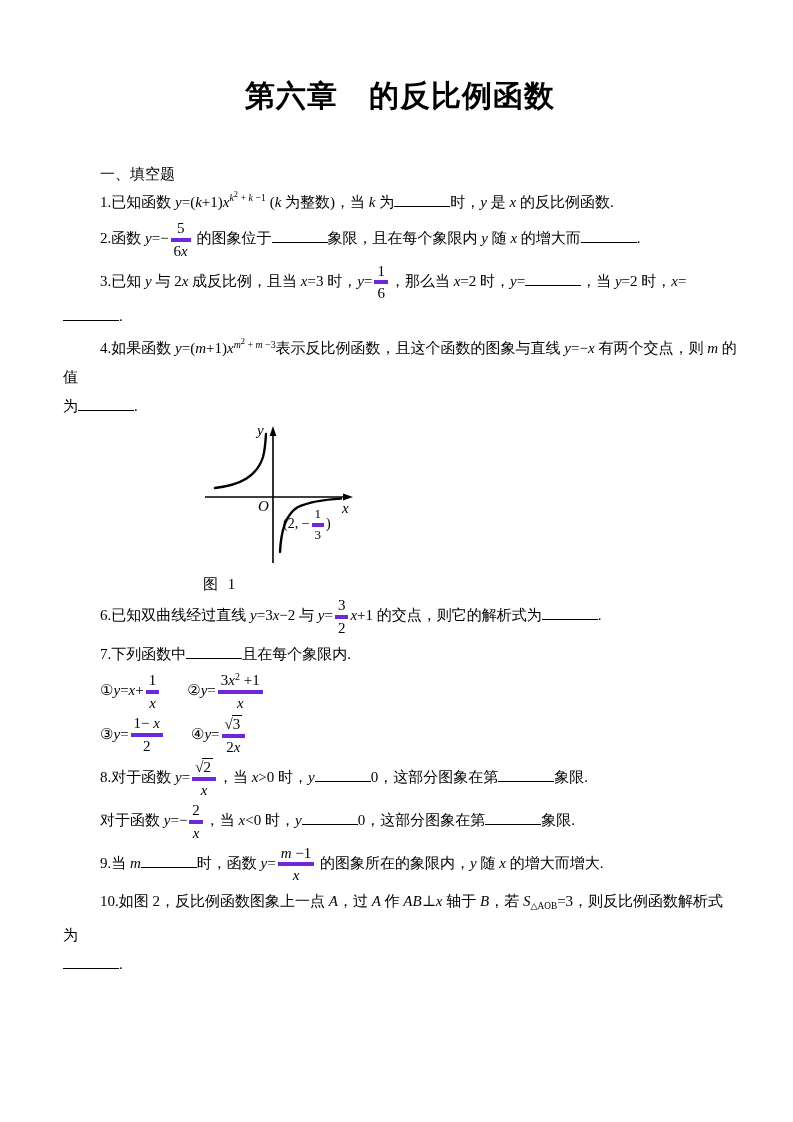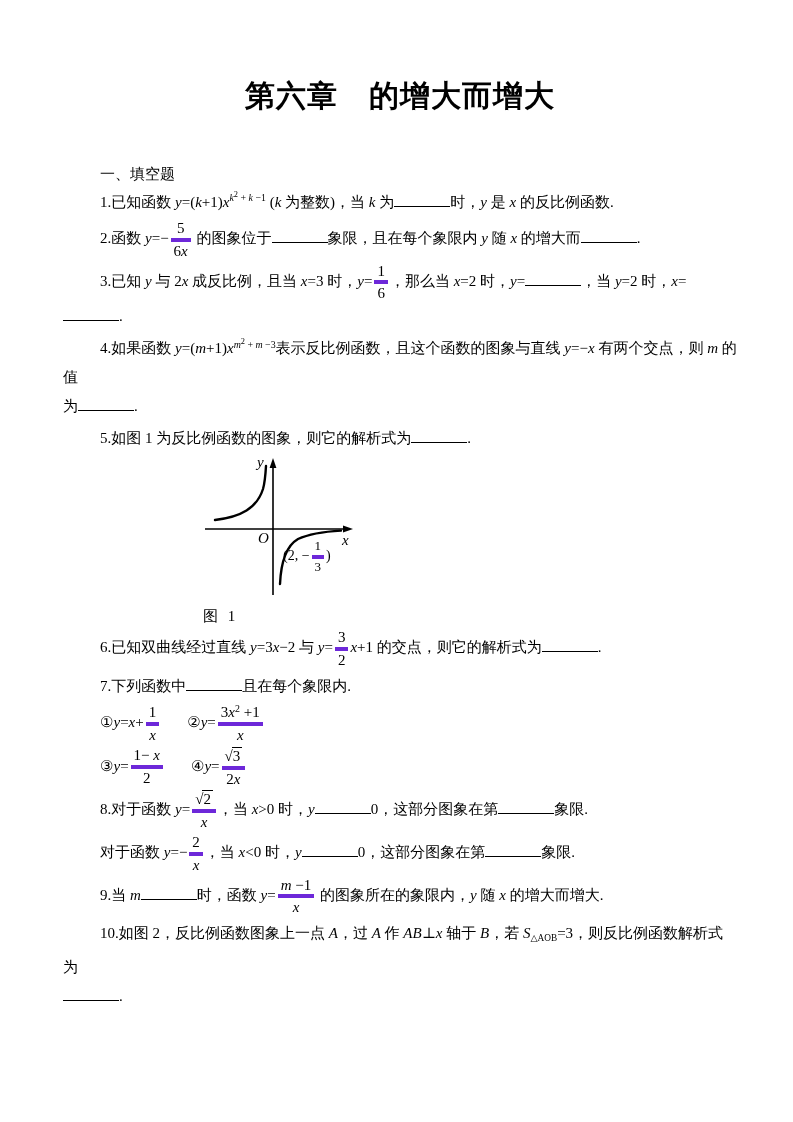--- a/index.html
+++ b/index.html
@@ -39,29 +39,28 @@
   .flab-o{left:55px;top:74px;}
   .pt{position:absolute;left:80px;top:82px;font-size:14px;white-space:nowrap;line-height:1;}
   .pt .frac{font-size:13px;}
   .figcap{width:150px;margin-top:6px;letter-spacing:3px;}
 </style>
 </head>
 <body>
 
 <div class="page">
 
-  <h1 class="title">第六章　的增大而增大</h1>
+  <h1 class="title">第六章　的反比例函数</h1>
 
   <div class="section">一、填空题</div>
 
   <div class="q"><span class="t-run">1.已知函数 </span><span class="m-it">y</span><span class="t-run">=(</span><span class="m-it">k</span><span class="t-run">+1)</span><span class="m-it">x</span><span class="sup"><span class="m-it">k</span><span class="sup"><span class="t-run">2</span></span><span class="t-run"> + </span><span class="m-it">k</span><span class="t-run"> −1</span></span><span class="t-run"> (</span><span class="m-it">k</span><span class="t-run"> 为整数)，当 </span><span class="m-it">k</span><span class="t-run"> 为</span><span class="blank"></span><span class="t-run">时，</span><span class="m-it">y</span><span class="t-run"> 是 </span><span class="m-it">x</span><span class="t-run"> 的反比例函数.</span></div>
   <div class="q"><span class="t-run">2.函数 </span><span class="m-it">y</span><span class="t-run">=−</span><span class="frac"><span class="num"><span class="t-run">5</span></span><span class="den"><span class="t-run">6</span><span class="m-it">x</span></span></span><span class="t-run"> 的图象位于</span><span class="blank"></span><span class="t-run">象限，且在每个象限内 </span><span class="m-it">y</span><span class="t-run"> 随 </span><span class="m-it">x</span><span class="t-run"> 的增大而</span><span class="blank"></span><span class="t-run">.</span></div>
   <div class="q"><span class="t-run">3.已知 </span><span class="m-it">y</span><span class="t-run"> 与 2</span><span class="m-it">x</span><span class="t-run"> 成反比例，且当 </span><span class="m-it">x</span><span class="t-run">=3 时，</span><span class="m-it">y</span><span class="t-run">=</span><span class="frac"><span class="num"><span class="t-run">1</span></span><span class="den"><span class="t-run">6</span></span></span><span class="t-run">，那么当 </span><span class="m-it">x</span><span class="t-run">=2 时，</span><span class="m-it">y</span><span class="t-run">=</span><span class="blank"></span><span class="t-run">，当 </span><span class="m-it">y</span><span class="t-run">=2 时，</span><span class="m-it">x</span><span class="t-run">=</span><span class="blank"></span><span class="t-run">.</span></div>
   <div class="q"><span class="t-run">4.如果函数 </span><span class="m-it">y</span><span class="t-run">=(</span><span class="m-it">m</span><span class="t-run">+1)</span><span class="m-it">x</span><span class="sup"><span class="m-it">m</span><span class="sup"><span class="t-run">2</span></span><span class="t-run"> + </span><span class="m-it">m</span><span class="t-run"> −3</span></span><span class="t-run">表示反比例函数，且这个函数的图象与直线 </span><span class="m-it">y</span><span class="t-run">=−</span><span class="m-it">x</span><span class="t-run"> 有两个交点，则 </span><span class="m-it">m</span><span class="t-run"> 的值</span><br><span class="t-run">为</span><span class="blank"></span><span class="t-run">.</span></div>
-  <div class="q"><span class="t-run">5.如图 1 为反比例函数的图象，则它的解析式为</span><span class="blank"></span><span class="t-run">.</span></div>
 
   <div class="figwrap">
     <div class="fig">
       <svg width="160" height="144" viewBox="0 0 160 144">
 
         <line x1="70" y1="138" x2="70" y2="8" stroke="#000" stroke-width="1.6"></line>
         <polygon points="70,1 66.6,11 73.4,11" fill="#000"></polygon>
 
         <line x1="2" y1="72" x2="142" y2="72" stroke="#000" stroke-width="1.6"></line>
         <polygon points="150,72 140,68.6 140,75.4" fill="#000"></polygon>

